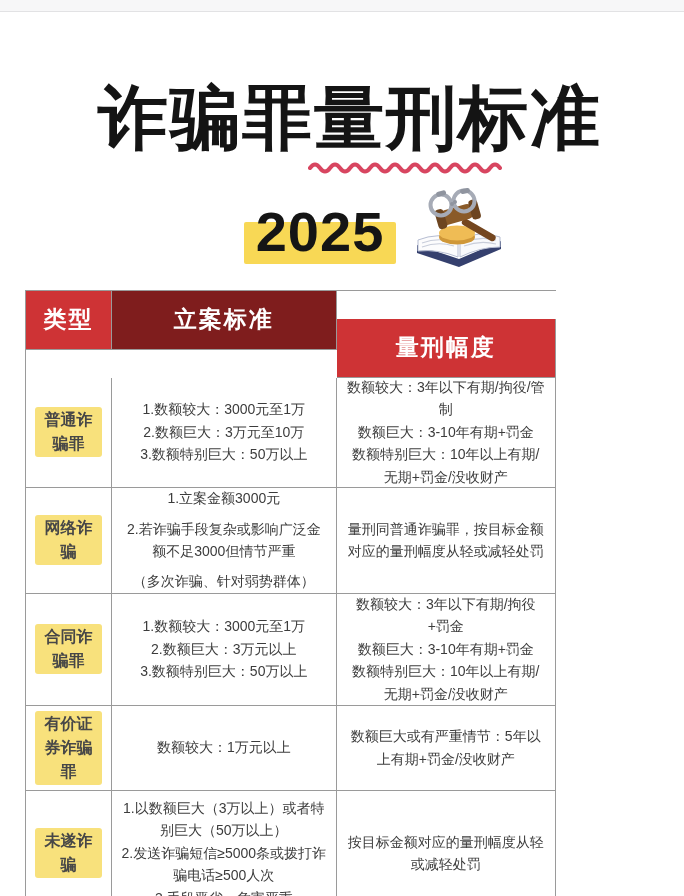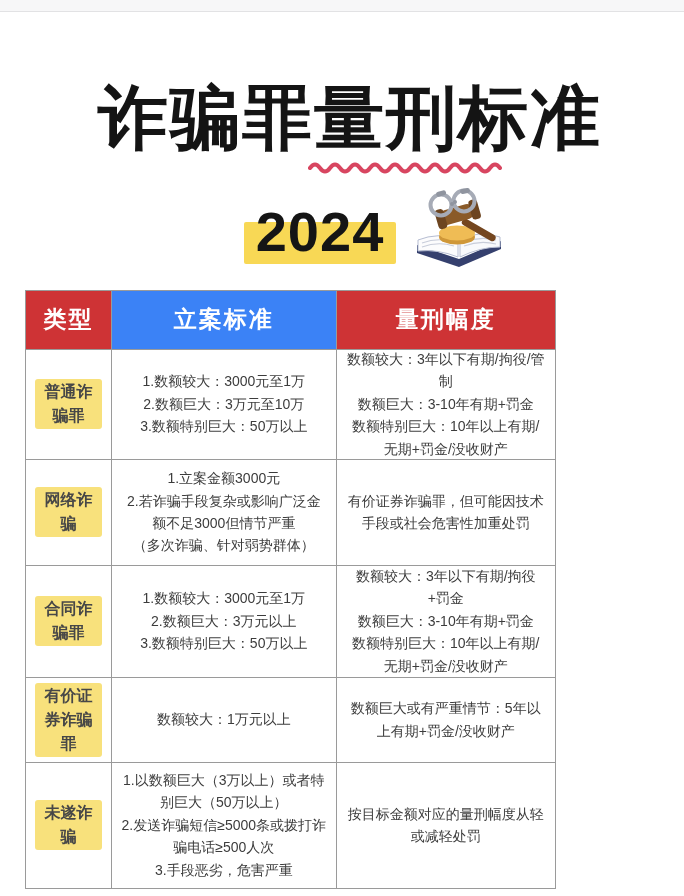--- a/index.html
+++ b/index.html
@@ -25,21 +25,21 @@
   
   .fraud-table { width:531px; margin:26px 0 0 25px; border-top:1px solid #9a9a9a;
                  border-left:1px solid #9a9a9a; }
   .t-row { display:flex; }
   .t-cell { border-right:1px solid #9a9a9a; border-bottom:1px solid #9a9a9a;
             display:flex; flex-direction:column; justify-content:center; align-items:center;
             text-align:center; padding:5px 9px; }
   .c1 { width:101px; } .c2 { width:270px; } .c3 { width:264px; }
   .t-head .t-cell { height:59px; color:#ffffff; font-weight:700; font-size:23px;
                     letter-spacing:2px; justify-content:center; }
-  .r1 .t-cell { height:110px; } .r2 .t-cell { height:106px; } .r3 .t-cell { height:112px; }
+  .r1 .t-cell { height:110px; } .r2 .t-cell { height:106px;gap:8px; } .r3 .t-cell { height:112px; }
   .r4 .t-cell { height:85px; }  .r5 .t-cell { height:126px; }
   .body-text { font-size:14px; line-height:1.6; color:#3c3c3c; }
   .type-cell { font-size:16px; font-weight:700; color:#474747; line-height:1.5; }
   .hl { background:#f8e17c; padding:1px 3px; border-radius:3px;
         box-decoration-break:clone; -webkit-box-decoration-break:clone; }
 </style>
 </head>
 <body>
 
 <div class="top-strip"></div>
@@ -49,21 +49,21 @@
   <div class="wavy-wrap">
     <svg width="196" height="14" viewBox="0 0 196 14">
       <path d="M2,8 Q7,1 12,8 T22,8 T32,8 T42,8 T52,8 T62,8 T72,8 T82,8 T92,8 T102,8 T112,8 T122,8 T132,8 T142,8 T152,8 T162,8 T172,8 T182,8 T192,8" fill="none" stroke="#d84560" stroke-width="4" stroke-linecap="round"></path>
     </svg>
   </div>
 </div>
 
 <div class="year-row">
   <div class="year-box">
     <div class="year-bg" style="background:#f8d855;"></div>
-    <div class="year-text">2024</div>
+    <div class="year-text">2025</div>
   </div>
   <div class="law-icon-wrap">
     <svg width="98" height="84" viewBox="0 0 98 84">
 
       <path d="M7,57 L49,71 L91,53 L91,61 L49,79 L7,65 Z" fill="#35406e"></path>
       <path d="M8,52 Q28,44 48,51 L48,69 Q28,61 8,63 Z" fill="#fcfcfd" stroke="#b6bdd2" stroke-width="1"></path>
       <path d="M90,49 Q70,42 50,51 L50,69 Q70,59 90,59 Z" fill="#f8f9fc" stroke="#b6bdd2" stroke-width="1"></path>
       <path d="M12,55 Q28,49 44,54 M12,59 Q28,53 44,58 M54,54 Q70,48 86,52 M54,58 Q70,52 86,56" fill="none" stroke="#c8cdda" stroke-width="1.2"></path>
 
       <ellipse cx="47" cy="49" rx="18" ry="7.5" fill="#cf9738"></ellipse>
@@ -90,22 +90,22 @@
         <rect x="50" y="0.5" width="10" height="5" rx="2.5" transform="rotate(-10 55 3)"></rect>
       </g>
     </svg>
   </div>
 </div>
 
 <div class="fraud-table">
 
   <div class="t-row t-head">
     <div class="t-cell c1" style="background:#ce3335;">类型</div>
-    <div class="t-cell c2" style="background:#3b82f6;">立案标准</div>
-    <div class="t-cell c3" style="background:#ce3335;">量刑幅度</div>
+    <div class="t-cell c2" style="background:#7f1d1d;">立案标准</div>
+    <div class="t-cell c3" style="background:#ce3335;margin-top:28px;">量刑幅度</div>
   </div>
 
   <div class="t-row r1">
     <div class="t-cell c1 type-cell">
       <span class="hl">普通诈骗罪</span>
     </div>
     <div class="t-cell c2 body-text">
       <div>1.数额较大：3000元至1万</div>
       <div>2.数额巨大：3万元至10万</div>
       <div>3.数额特别巨大：50万以上</div>
@@ -120,21 +120,21 @@
   <div class="t-row r2">
     <div class="t-cell c1 type-cell">
       <span class="hl">网络诈骗</span>
     </div>
     <div class="t-cell c2 body-text">
       <div>1.立案金额3000元</div>
       <div>2.若诈骗手段复杂或影响广泛金额不足3000但情节严重</div>
       <div>（多次诈骗、针对弱势群体）</div>
     </div>
     <div class="t-cell c3 body-text">
-      <div>有价证券诈骗罪，但可能因技术手段或社会危害性加重处罚</div>
+      <div>量刑同普通诈骗罪，按目标金额对应的量刑幅度从轻或减轻处罚</div>
     </div>
   </div>
 
   <div class="t-row r3">
     <div class="t-cell c1 type-cell">
       <span class="hl">合同诈骗罪</span>
     </div>
     <div class="t-cell c2 body-text">
       <div>1.数额较大：3000元至1万</div>
       <div>2.数额巨大：3万元以上</div>

